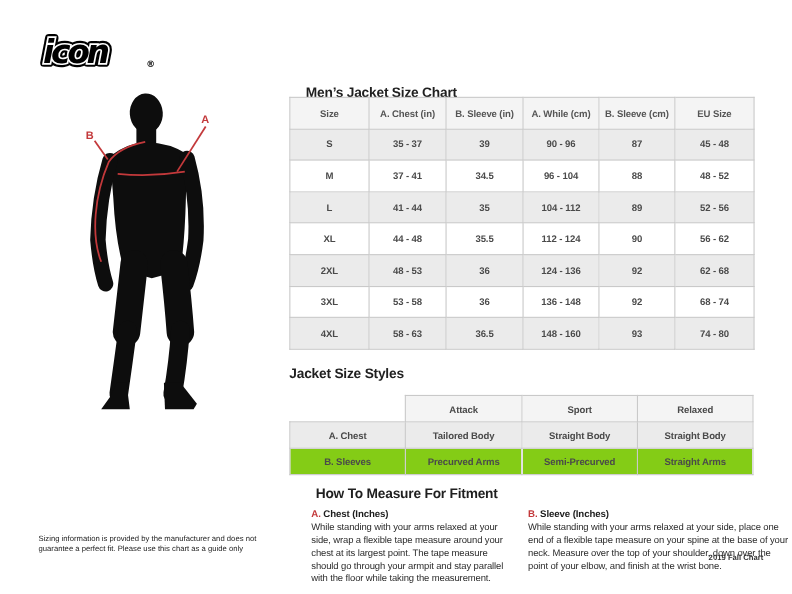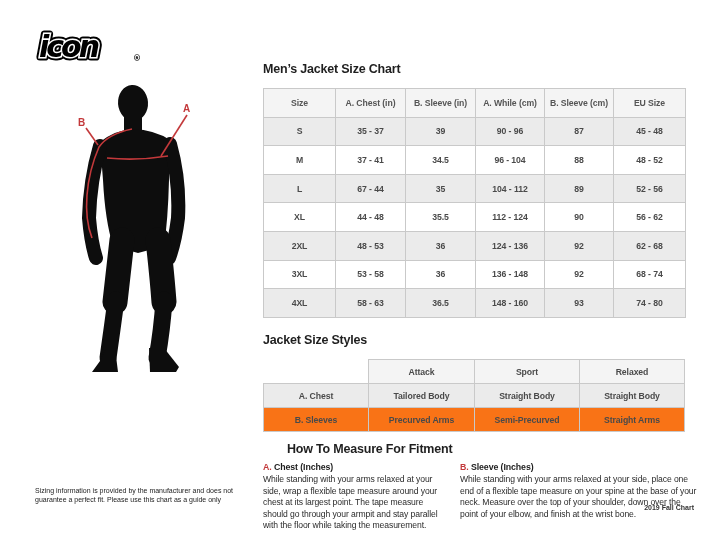--- a/index.html
+++ b/index.html
@@ -30,26 +30,27 @@
   .size-table tr{height:28.6px;}
   .size-table thead tr{background:#f4f4f4;}
   .size-table thead th{color:#555;}
   .size-table tbody tr:nth-child(odd){background:#ebebeb;}
   .size-table tbody tr:nth-child(even){background:#ffffff;}
 
   .styles-table{top:359px;width:421px;}
   .styles-table tr{height:24px;}
   .styles-table .hdr{background:#f4f4f4;}
   .styles-table tbody tr:nth-child(1){background:#ebebeb;margin-top:36px;}
-  .styles-table tbody tr:nth-child(2){background:#f97316;}
+  .styles-table tbody tr:nth-child(2){background:#84cc16;}
   .styles-table td.corner{border:none;background:#ffffff;}
 
   .fitment-col{
     position:absolute;top:462px;font-size:8.6px;line-height:11.5px;color:#2b2b2b;
     letter-spacing:-0.1px;
+    margin-left:20px;
   }
   .fitment-a{left:263px;width:184px;}
   .fitment-b{left:460px;width:240px;}
   .fitment-col h4{margin:0 0 2px 0;font-size:8.8px;line-height:10px;color:#1d1d1d;}
   .fitment-col .letter{color:#c3393b;}
   .fitment-col p{margin:0;}
 
   .disclaimer{
     position:absolute;left:35px;top:486px;width:214px;
     font-size:7px;line-height:9px;color:#222;letter-spacing:0;
@@ -106,21 +107,21 @@
         <path d="M92,49 Q68,54 59,67 Q49,90 47,115 Q45,140 52,158"></path>
         <path d="M46,48 L58,65"></path>
       </g>
       <g font-family="'Liberation Sans',sans-serif" font-size="10" font-weight="bold" fill="#c3393b">
         <text x="143" y="32">A</text>
         <text x="38" y="46">B</text>
       </g>
     </svg>
   </div>
 
-  <h2 class="section-title title-size" style="margin:0;">Men’s Jacket Size Chart</h2>
+  <h2 class="section-title title-size" style="margin:15px;">Men’s Jacket Size Chart</h2>
 
   <table class="size-table">
     <colgroup>
       <col style="width:72px">
         <col style="width:70px">
         <col style="width:70px">
       <col style="width:69px">
         <col style="width:69px">
         <col style="width:72px">
     </colgroup>
@@ -146,21 +147,21 @@
       <tr>
         <td>M</td>
         <td>37 - 41</td>
         <td>34.5</td>
         <td>96 - 104</td>
         <td>88</td>
         <td>48 - 52</td>
       </tr>
       <tr>
         <td>L</td>
-        <td>67 - 44</td>
+        <td>41 - 44</td>
         <td>35</td>
         <td>104 - 112</td>
         <td>89</td>
         <td>52 - 56</td>
       </tr>
       <tr>
         <td>XL</td>
         <td>44 - 48</td>
         <td>35.5</td>
         <td>112 - 124</td>

